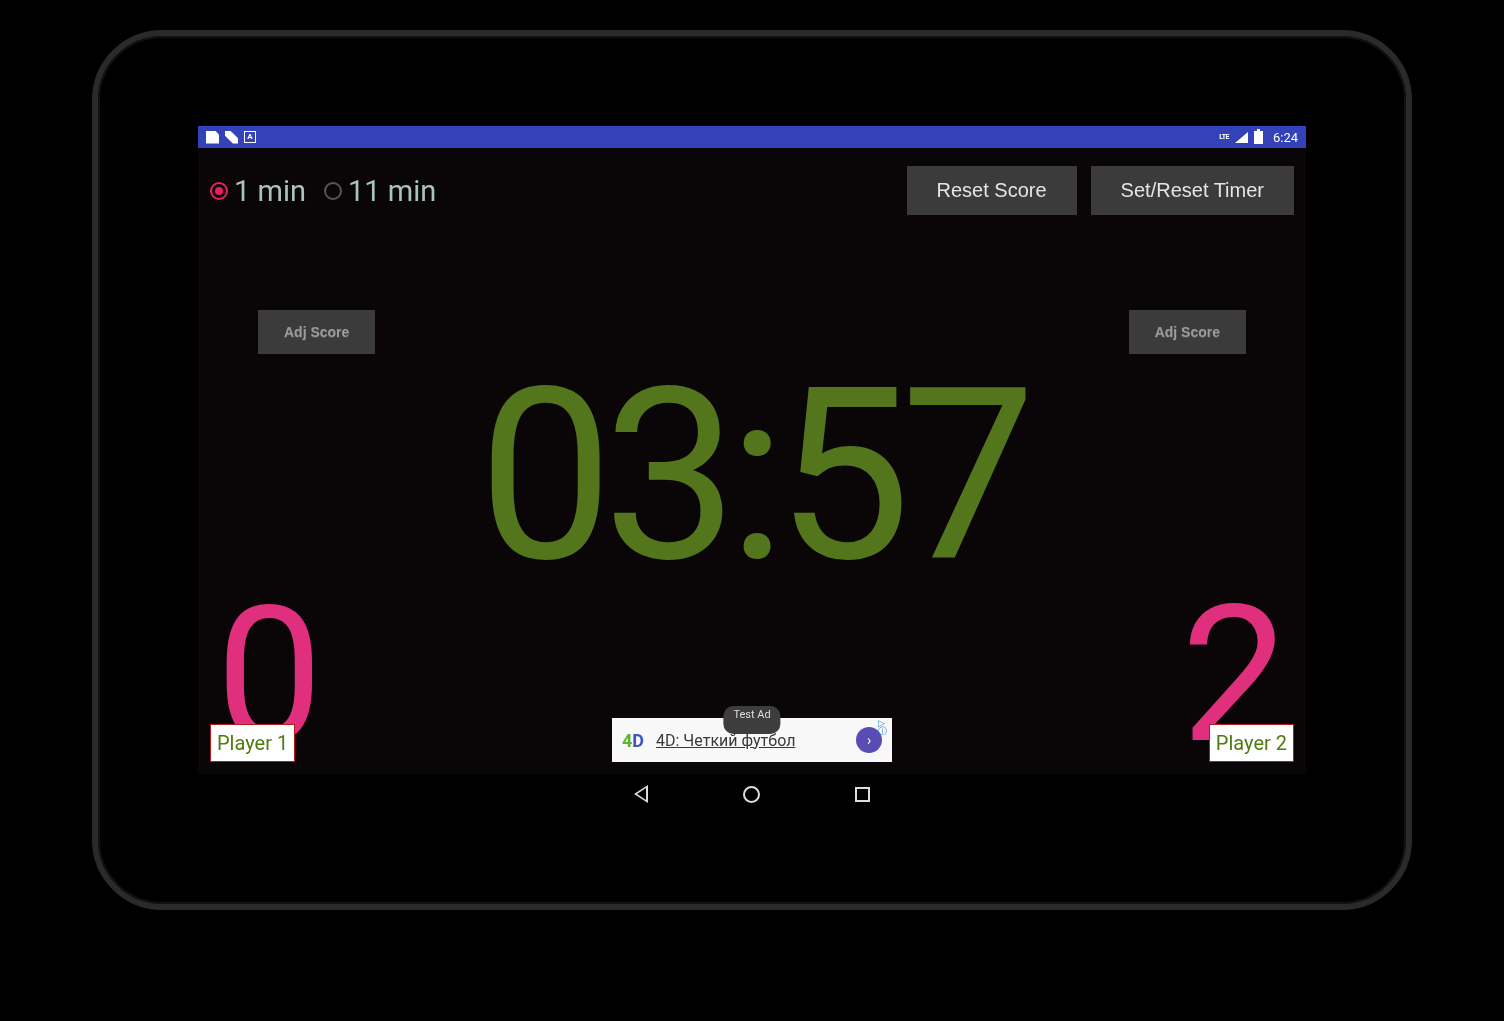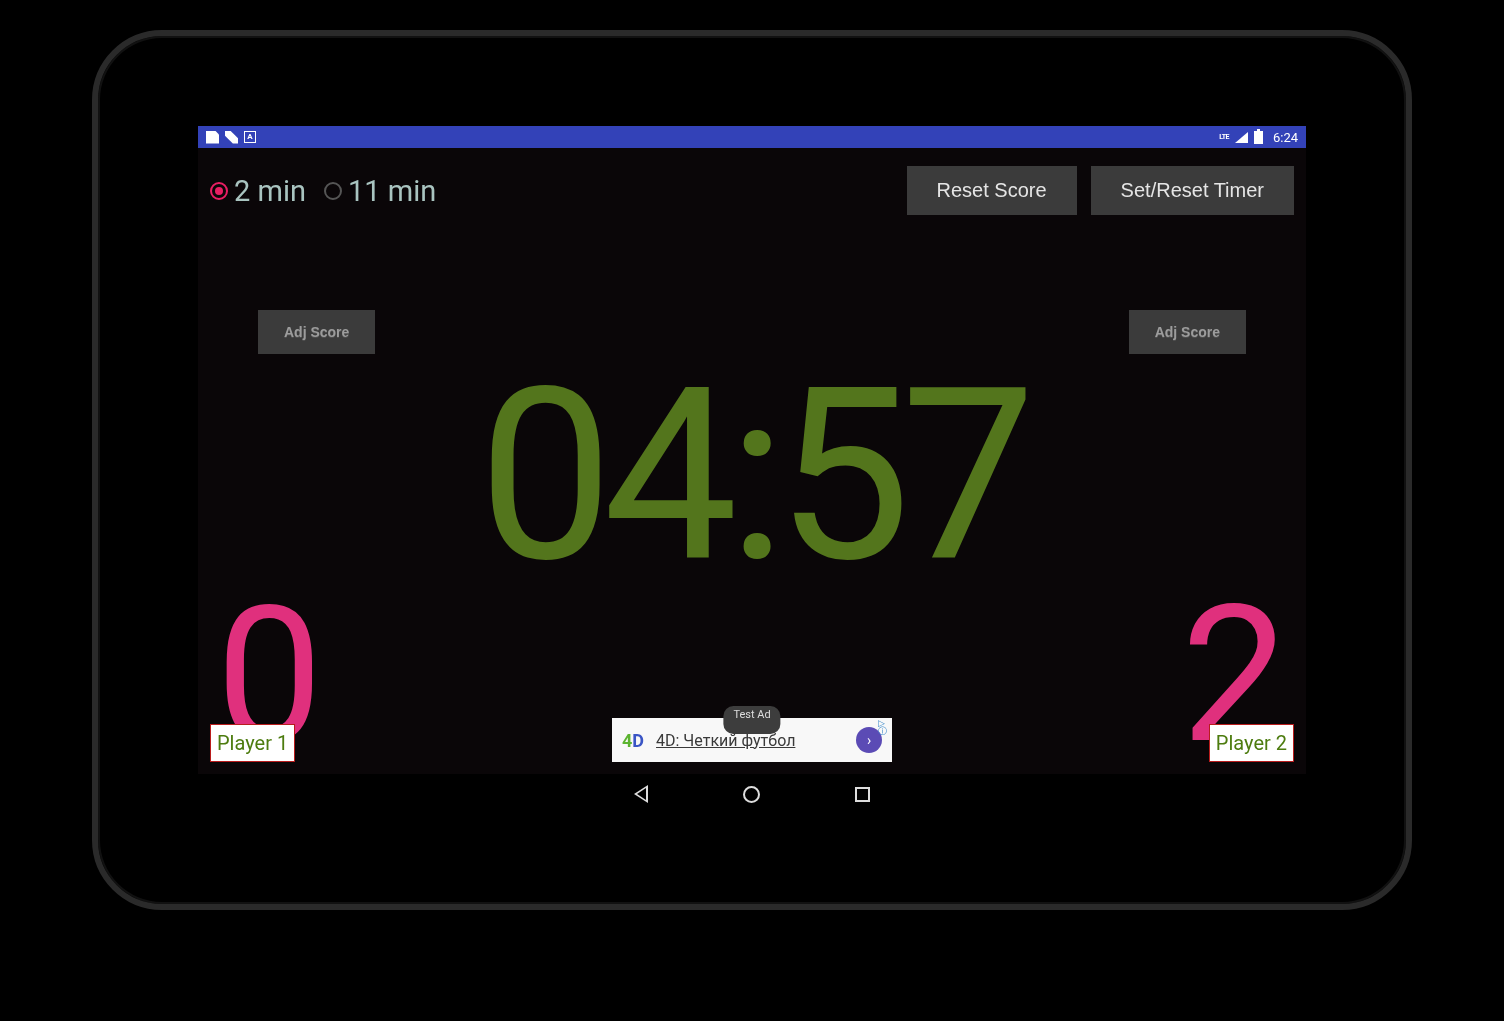--- a/index.html
+++ b/index.html
@@ -264,37 +264,37 @@
     </div>
 
     <div class="app">
 
       <div class="top-row">
         <div class="left-opts">
           <label class="radio-group">
             <span class="radio-outer active">
                 <span class="radio-inner"></span>
               </span>
-            <span class="radio-label-active">2 min</span>
+            <span class="radio-label-active">1 min</span>
           </label>
           <label class="radio-group">
             <span class="radio-outer"></span>
             <span class="radio-label-inactive">11 min</span>
           </label>
         </div>
         <div class="top-buttons">
           <button class="btn-dark">Reset Score</button>
           <button class="btn-dark">Set/Reset Timer</button>
         </div>
       </div>
 
       <div class="mid">
         <button class="adj-btn adj-left">Adj Score</button>
         <button class="adj-btn adj-right">Adj Score</button>
-        <div class="timer">04:57</div>
+        <div class="timer">03:57</div>
         <div class="score score-left">0</div>
         <div class="score score-right">2</div>
       </div>
 
       <div class="bottom-row">
         <div class="player-tag">Player 1</div>
         <div class="ad-banner">
           <div class="test-ad-badge">Test Ad</div>
           <span class="ad-4d"><span class="four">4</span><span class="dee">D</span></span>
           <span class="ad-text">4D: Четкий футбол</span>

